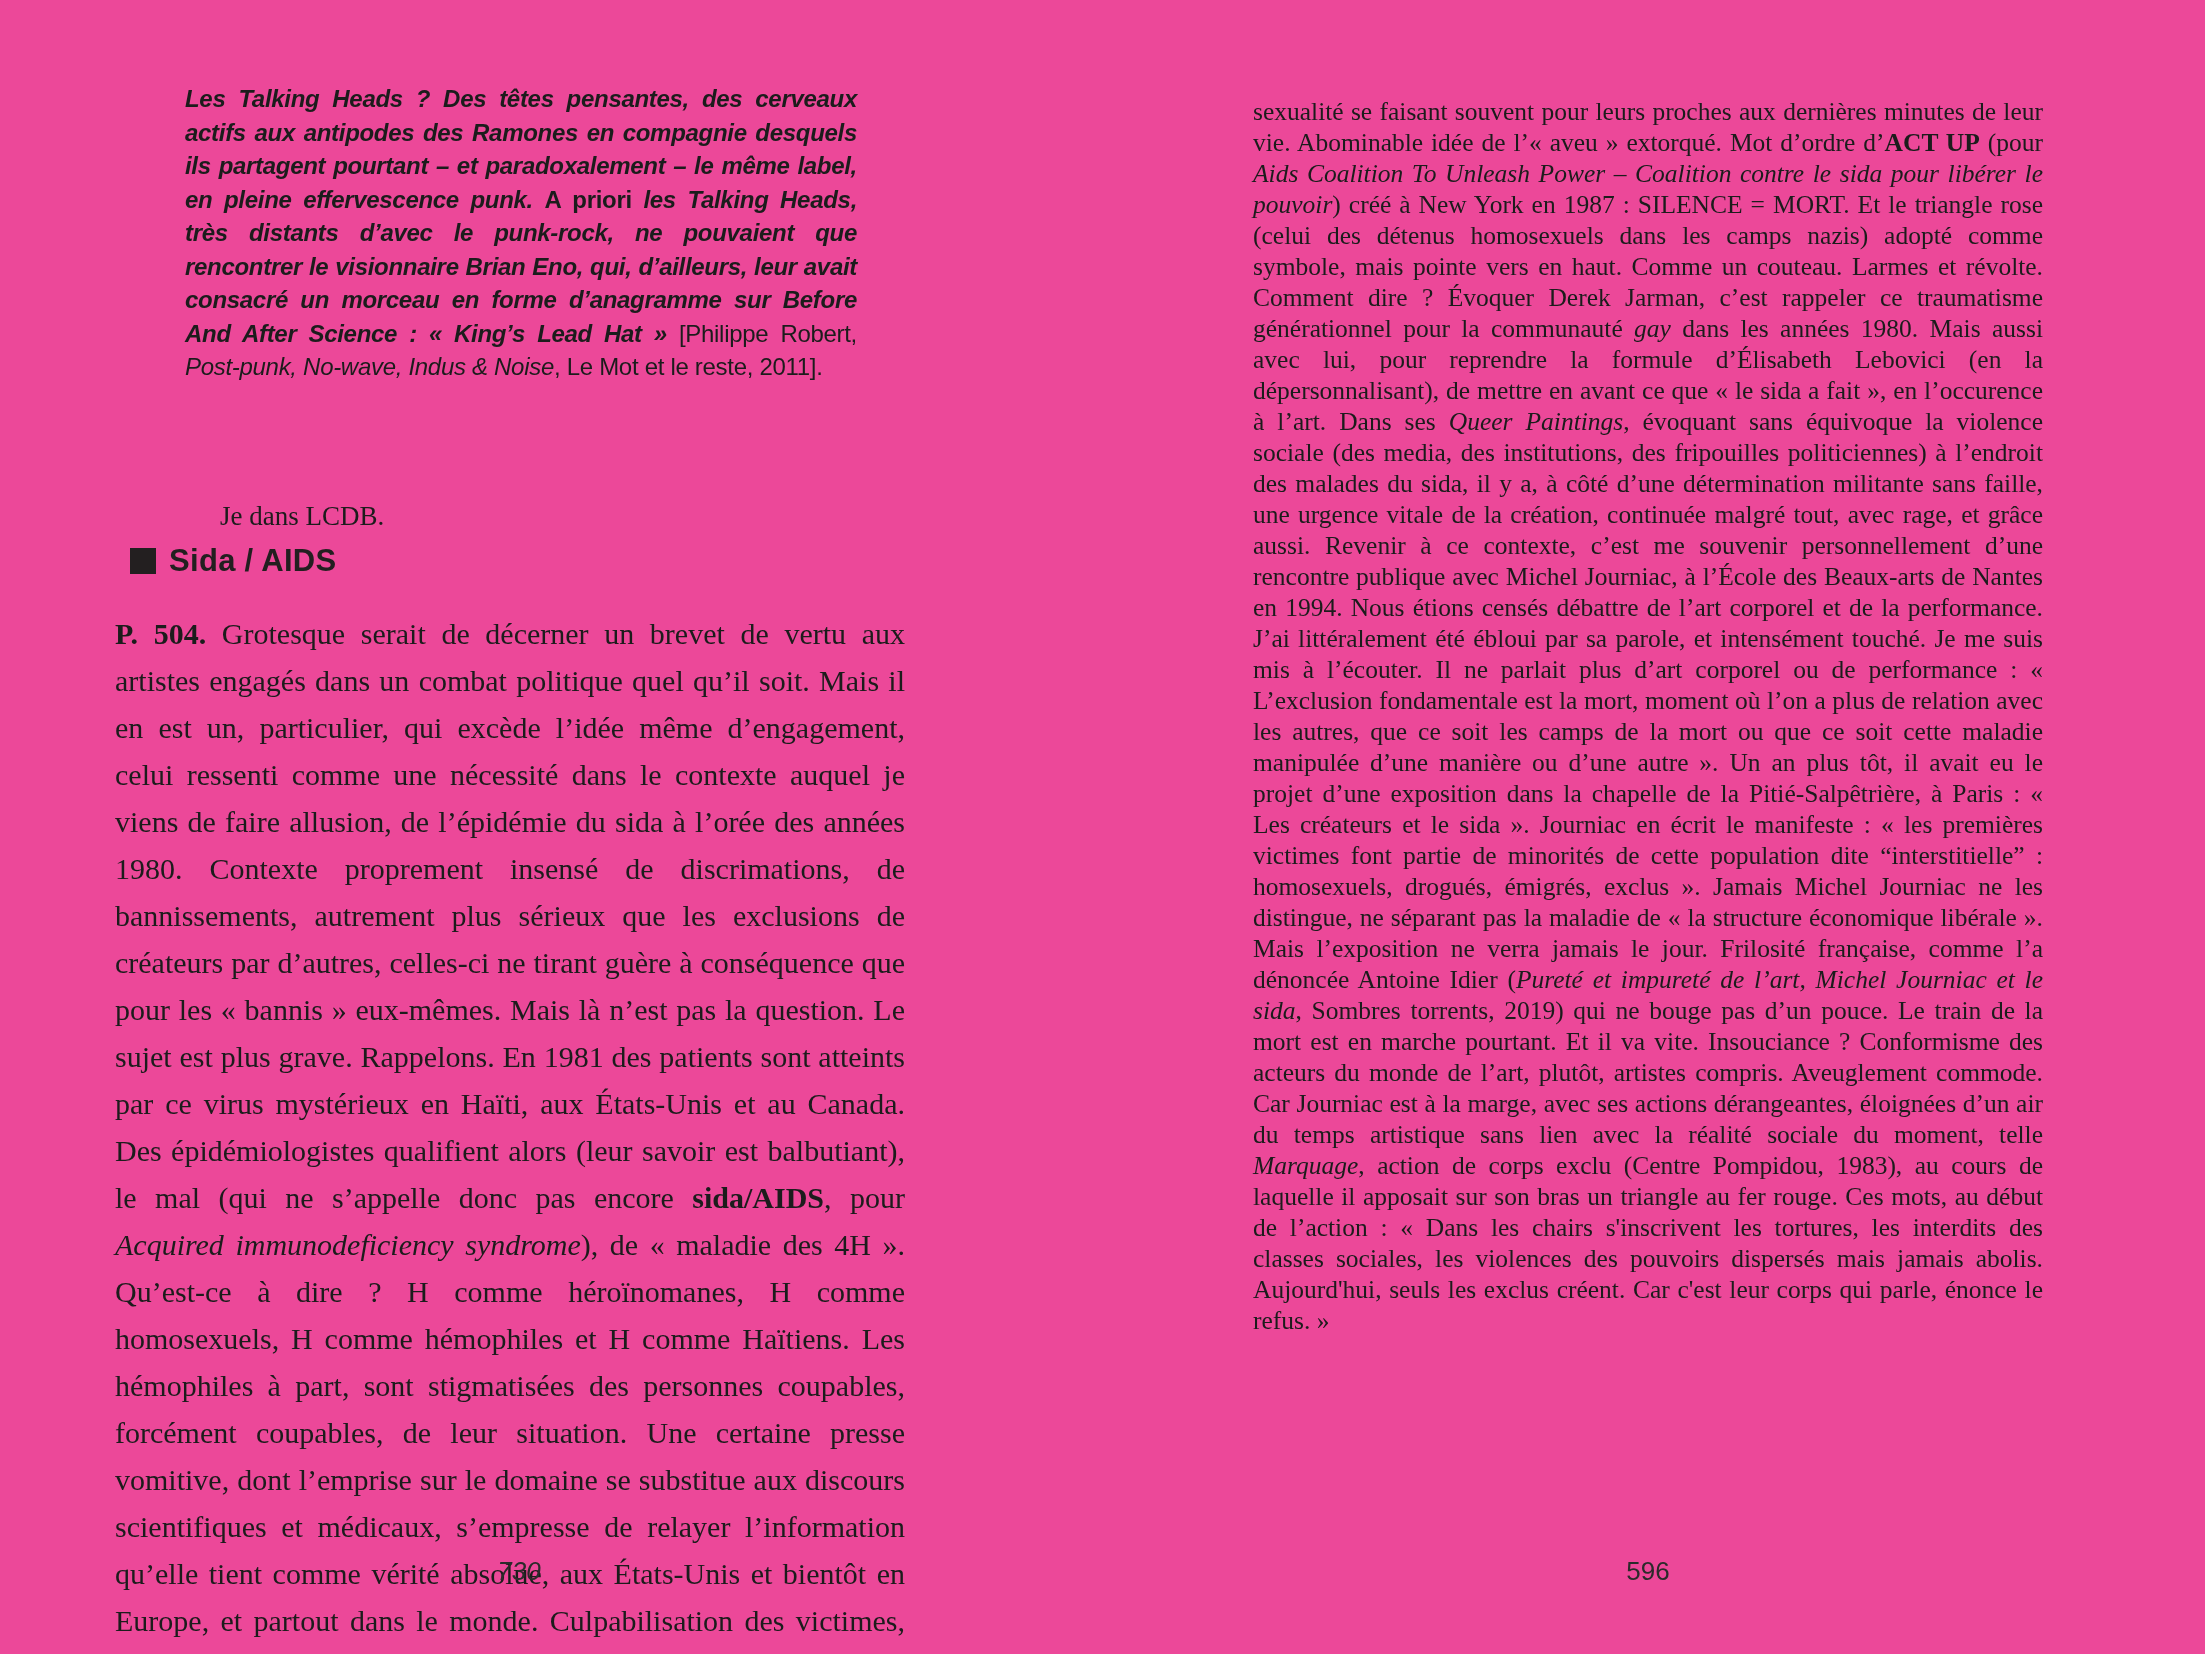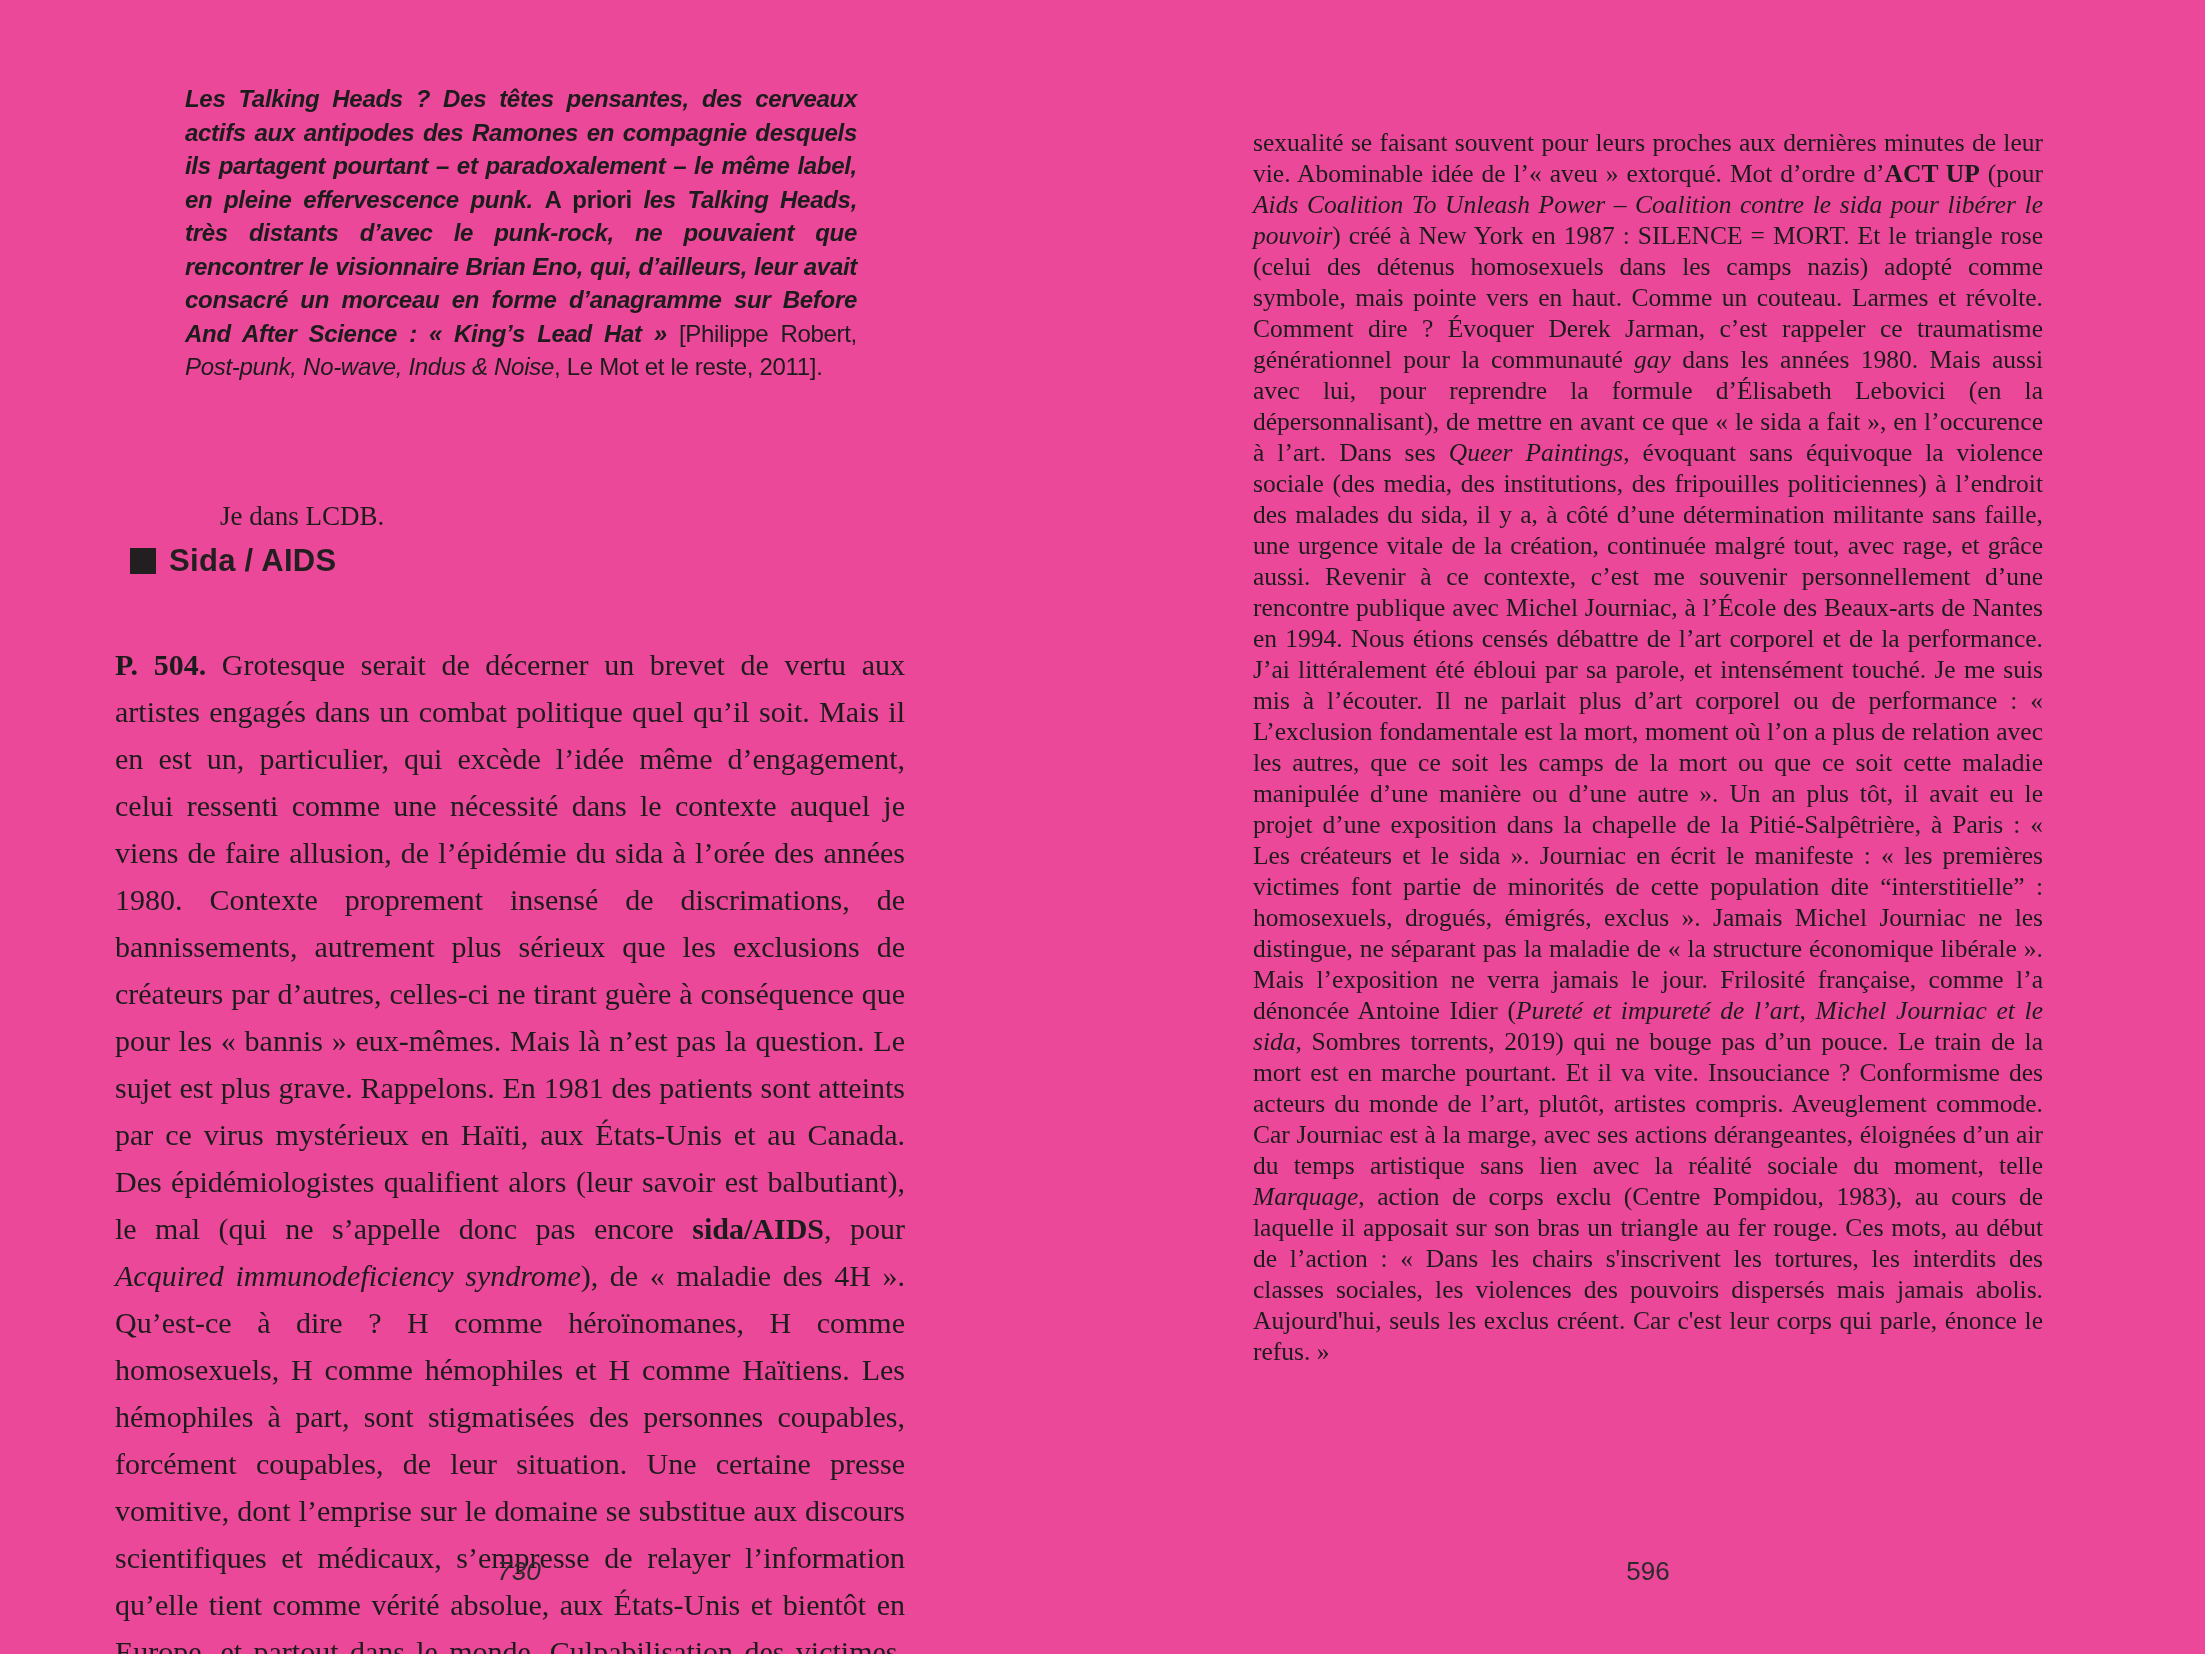--- a/index.html
+++ b/index.html
@@ -58,21 +58,20 @@
     width: 26px;
     height: 26px;
     background: #231f20;
     flex: 0 0 auto;
   }
   .body-col {
     position: absolute;
     text-align: justify;
     text-justify: inter-word;
     color: #1c1c1c;
-    margin-top: 31px;
   }
   .body-left {
     left: 115px;
     top: 610px;
     width: 790px;
     font-size: 30px;
     line-height: 47px;
   }
   .body-right {
     left: 1253px;

